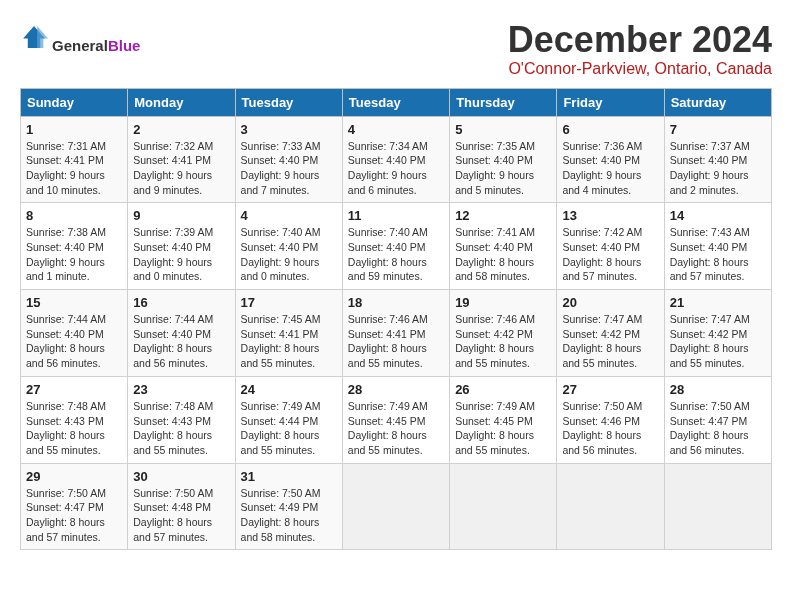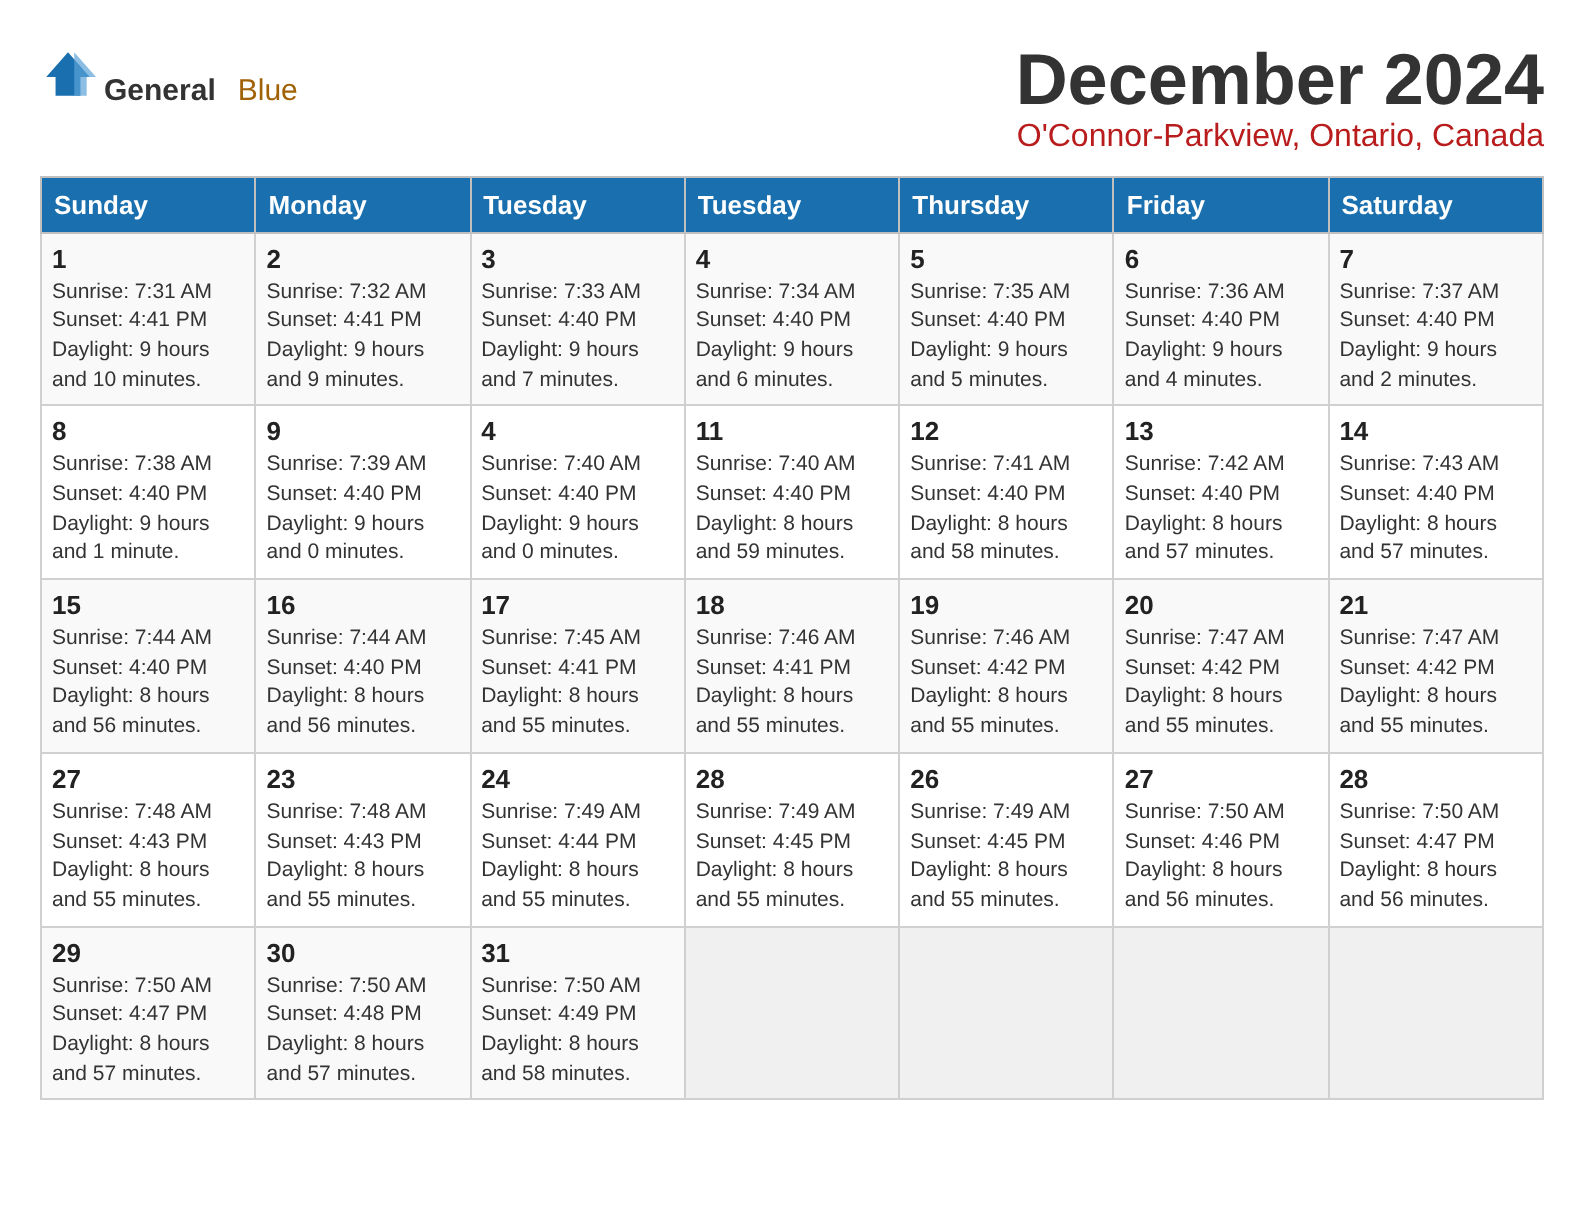--- a/index.html
+++ b/index.html
@@ -15,21 +15,21 @@
       justify-content: space-between;
       align-items: flex-start;
       margin-bottom: 10px;
     }
     .logo {
       display: flex;
       align-items: center;
       gap: 4px;
     }
     .logo-text-general { font-size: 15px; font-weight: bold; color: #333; }
-    .logo-text-blue { font-size: 15px; font-weight: normal; color: #a16207; }
+    .logo-text-blue { font-size: 15px; font-weight: bold; color: #a21caf; }
     .logo-icon {
       width: 28px;
       height: 28px;
     }
     .title-area {
       text-align: right;
     }
     .main-title {
       font-size: 36px;
       font-weight: bold;
@@ -88,21 +88,21 @@
 </head>
 <body>
 
 <div class="header-area">
   <div class="logo">
     <svg class="logo-icon" viewBox="0 0 36 36">
       <polygon points="18,4 32,20 26,20 26,32 10,32 10,20 4,20" fill="#1a6faf"></polygon>
       <polygon points="22,4 36,20 30,20 30,32 22,32 22,20" fill="#5ba3d9" opacity="0.7"></polygon>
     </svg>
     <div>
-      <div style="display:flex; gap:11px;margin-top:17px;">
+      <div style="display:flex; gap:0;margin-top:17px;">
         <span class="logo-text-general">General</span>
         <span class="logo-text-blue">Blue</span>
       </div>
     </div>
   </div>
   <div class="title-area">
     <div class="main-title">December 2024</div>
     <div class="subtitle">O'Connor-Parkview, Ontario, Canada</div>
   </div>
 </div>

